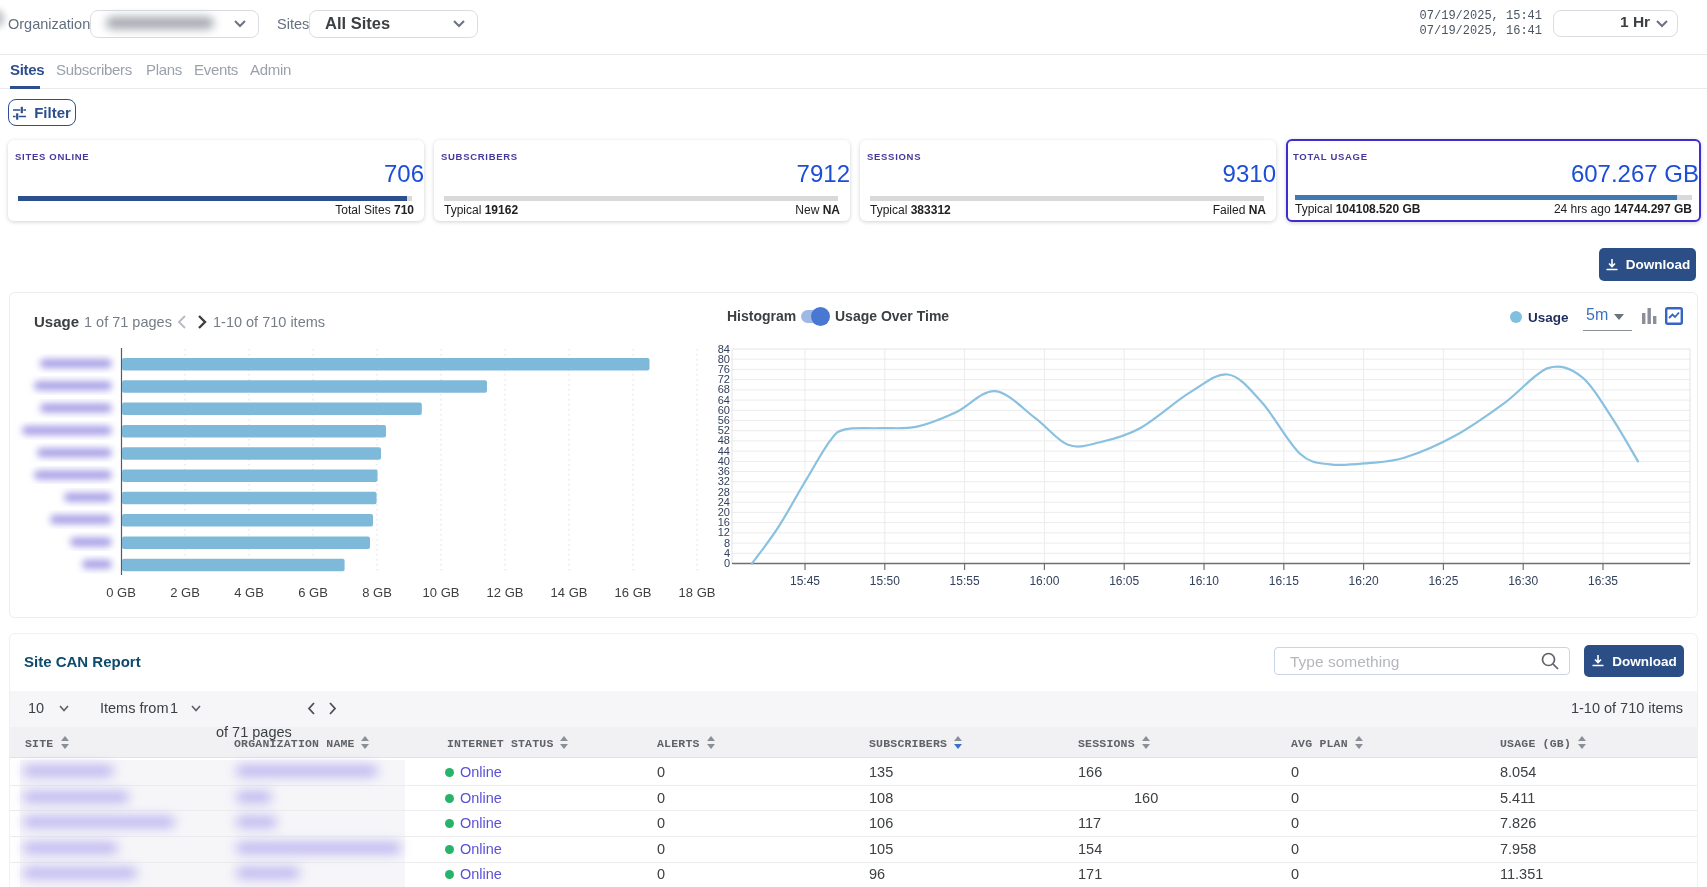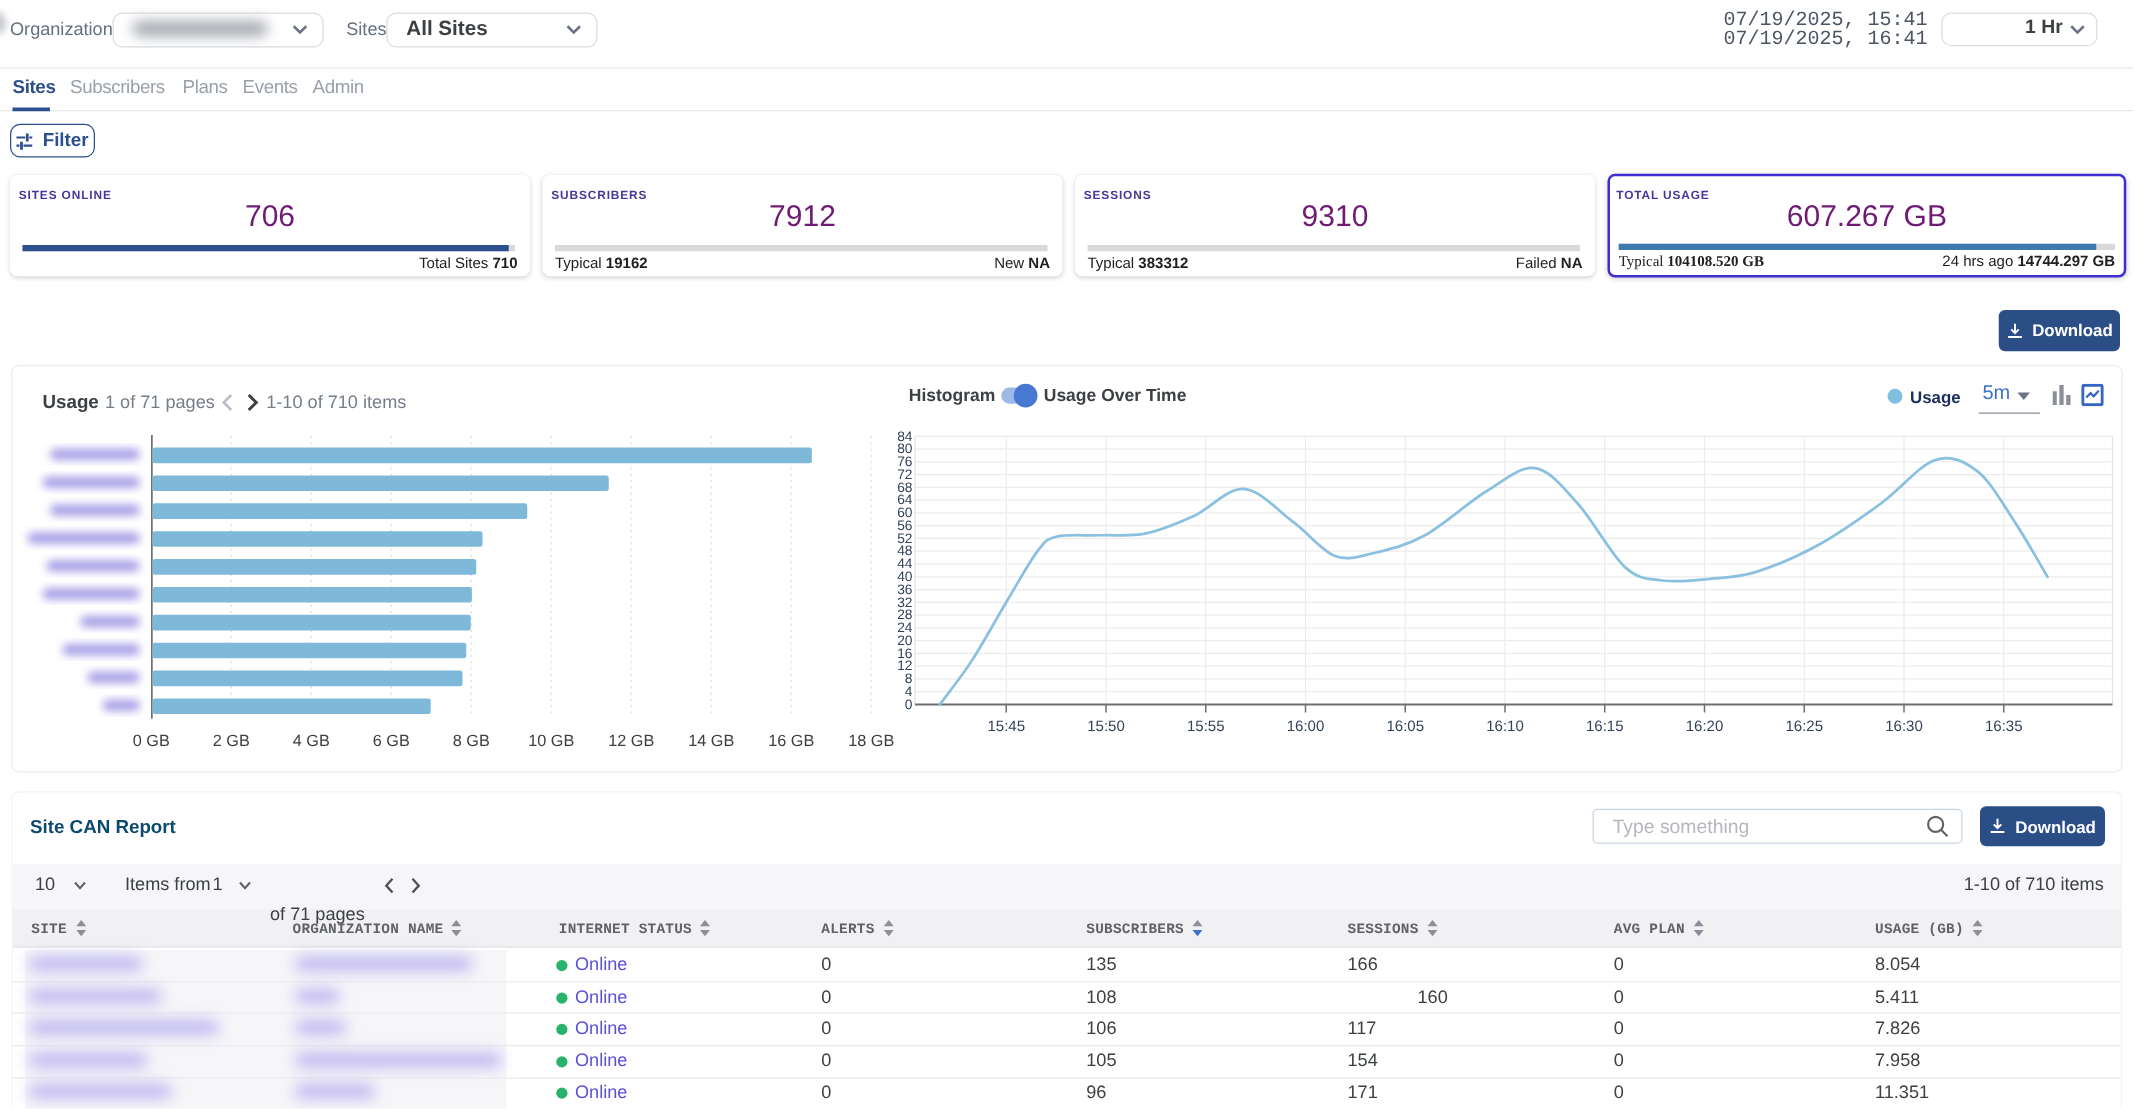--- a/index.html
+++ b/index.html
@@ -15,21 +15,21 @@
   .chev { stroke:#6b7280; stroke-width:2; fill:none; }
   
   .tab { font-size:15px; color:#9aa1ab; letter-spacing:-0.3px; }
   .tab.active { color:#2d4f8e; font-weight:bold; }
   
   .filterbtn { border:1.5px solid #2d4f8e; border-radius:8px; color:#2d4f8e;
     font-weight:bold; font-size:15px; background:#fff; display:flex; align-items:center; justify-content:center; gap:8px;}
   
   .card { background:#fff; border-radius:6px; box-shadow:0 1px 4px rgba(0,0,0,0.18); }
   .cardlabel { color:#45399b; font-weight:bold; font-size:9.5px; letter-spacing:0.7px; }
-  .bignum { color:#701a75; font-size:24px; text-align:center; line-height:24px; }
+  .bignum { color:#1d4ed8; font-size:24px; text-align:right; line-height:24px; }
   .pbar { height:5px; background:#d9d9d9; position:absolute; }
   .pfill { height:5px; position:absolute; top:0; left:0; background:#2d4f8e; }
   .cardfoot { font-size:12px; color:#212121; position:absolute; }
   .btn { background:#2b4e87; color:#fff; font-weight:bold; font-size:13.5px;
     border-radius:5px; display:flex; align-items:center; justify-content:center; gap:7px; }
   
   .panel { background:#fff; border:1px solid #ededed; border-radius:6px; }
   .ptitle { font-weight:bold; font-size:15px; color:#3c4043; }
   .pgray { font-size:14.5px; color:#757d87; }
   
@@ -48,21 +48,21 @@
   <div class="abs blur" style="left:106px;top:17px;width:108px;height:12px;border-radius:6px;background:#a2a6ad;"></div>
   <svg class="abs" style="left:233px;top:19px;" width="14" height="10">
       <path class="chev" d="M2 2 L7 7 L12 2"></path>
     </svg>
   <div class="abs toplabel" style="left:277px;top:16px;font-size:14.5px;">Sites</div>
   <div class="abs selbox" style="left:309px;top:10px;width:169px;height:28px;"></div>
   <div class="abs" style="left:325px;top:14px;font-size:16.5px;font-weight:bold;color:#3c4043;">All Sites</div>
   <svg class="abs" style="left:452px;top:19px;" width="14" height="10">
       <path class="chev" d="M2 2 L7 7 L12 2"></path>
     </svg>
-  <div class="abs mono" style="right:165px;top:9px;font-size:16px;color:#4b5563;text-align:right;line-height:14.5px;">07/19/2025, 15:41<br>07/19/2025, 16:41</div>
+  <div class="abs mono" style="right:165px;top:9px;font-size:12px;color:#4b5563;text-align:right;line-height:14.5px;">07/19/2025, 15:41<br>07/19/2025, 16:41</div>
   <div class="abs selbox" style="left:1553px;top:10px;width:125px;height:27px;"></div>
   <div class="abs" style="left:1620px;top:13px;font-size:15.5px;font-weight:bold;color:#3c4043;">1 Hr</div>
   <svg class="abs" style="left:1655px;top:19px;" width="14" height="10">
       <path class="chev" d="M2 2 L7 7 L12 2"></path>
     </svg>
   <div class="abs" style="left:0;top:54px;width:1707px;height:1px;background:#e9eaec;"></div>
 
   <div class="abs tab active" style="left:10px;top:61px;">Sites</div>
   <div class="abs tab" style="left:56px;top:61px;">Subscribers</div>
   <div class="abs tab" style="left:146px;top:61px;">Plans</div>
@@ -107,21 +107,21 @@
     <div class="cardfoot" style="left:10px;top:63px;">Typical <b>383312</b></div>
     <div class="cardfoot" style="right:10px;top:63px;">Failed <b>NA</b></div>
   </div>
 
   <div class="abs card" style="left:1286px;top:139px;width:415px;height:83px;border:2px solid #3e2ed1;">
     <div class="cardlabel abs" style="left:5px;top:10px;">TOTAL USAGE</div>
     <div class="bignum abs" style="left:0;top:21px;width:100%;">607.267 GB</div>
     <div class="pbar" style="left:7px;top:54px;width:397px;">
         <div class="pfill" style="width:382px;background:#3e7ab0;"></div>
       </div>
-    <div class="cardfoot" style="left:7px;top:61px;font-family:Liberation Serif, serif;">Typical <b>104108.520 GB</b></div>
+    <div class="cardfoot" style="left:7px;top:61px;">Typical <b>104108.520 GB</b></div>
     <div class="cardfoot" style="right:7px;top:61px;">24 hrs ago <b>14744.297 GB</b></div>
   </div>
 
   <div class="abs btn" style="left:1599px;top:248px;width:97px;height:33px;">
     <svg width="14" height="14" viewBox="0 0 14 14">
         <g stroke="#fff" stroke-width="1.6" fill="none">
           <path d="M7 1 V8 M4 5.5 L7 8.5 L10 5.5 M1.5 11.5 H12.5"></path>
         </g>
       </svg>
     <span>Download</span>

